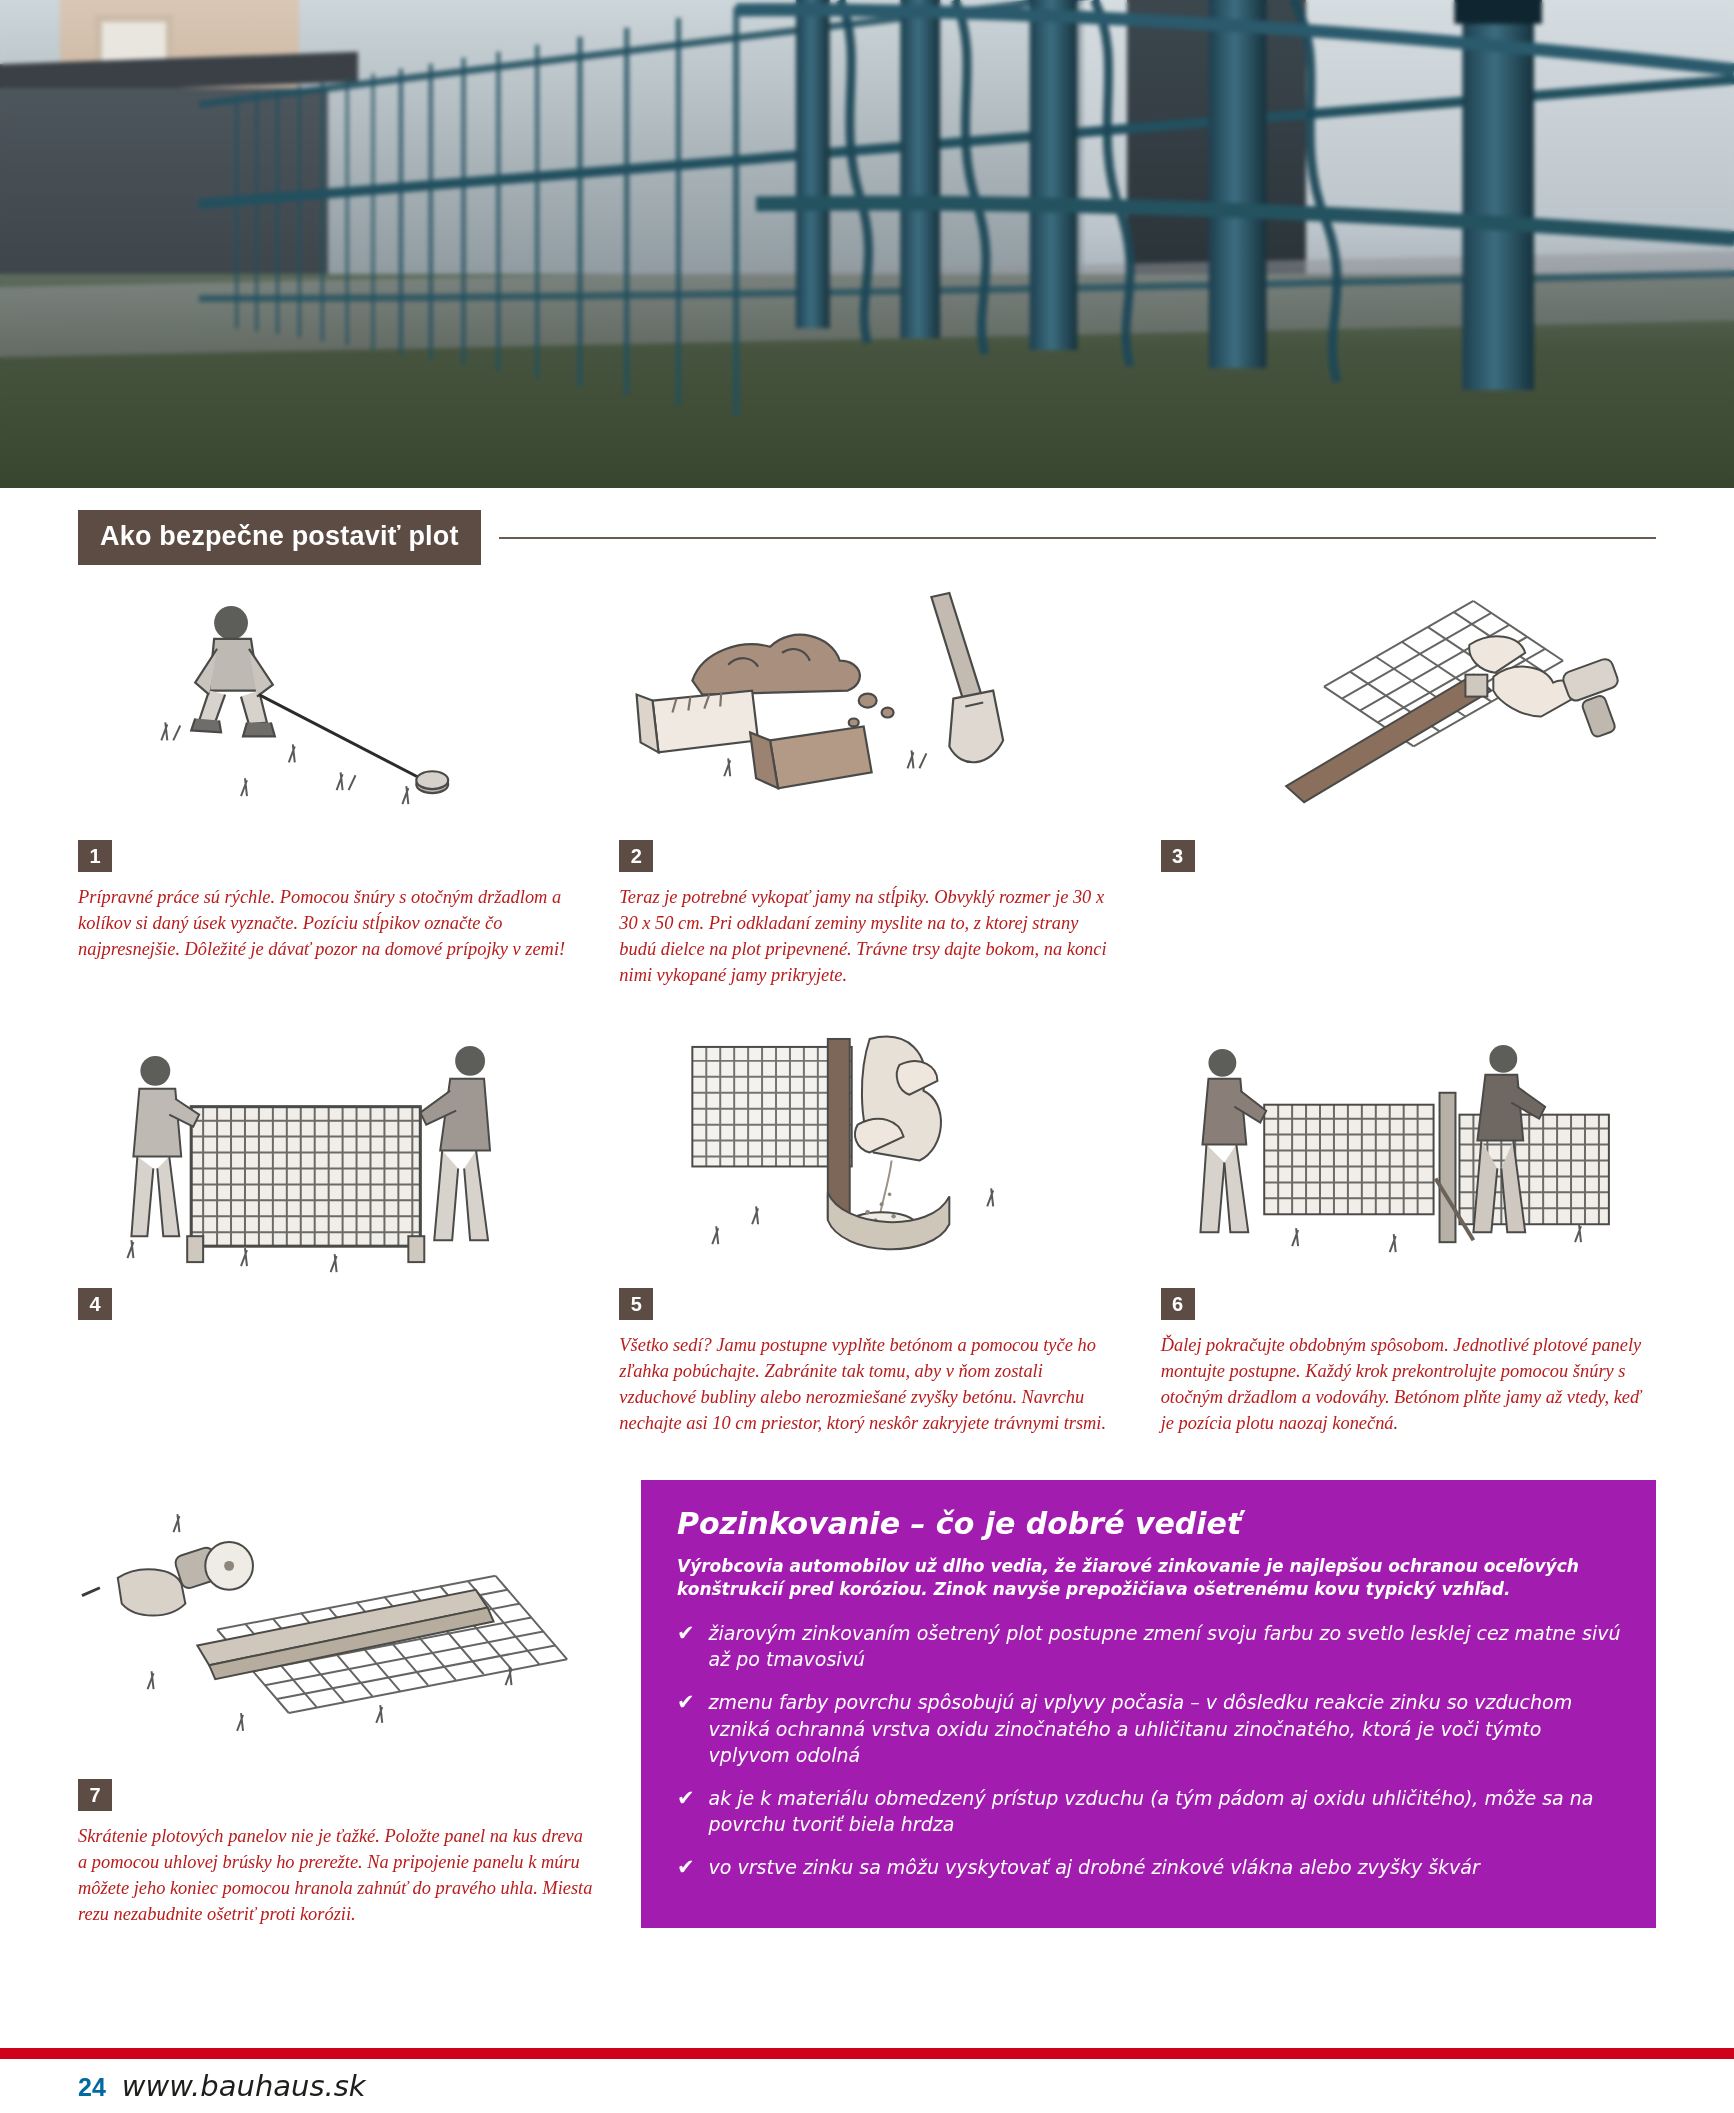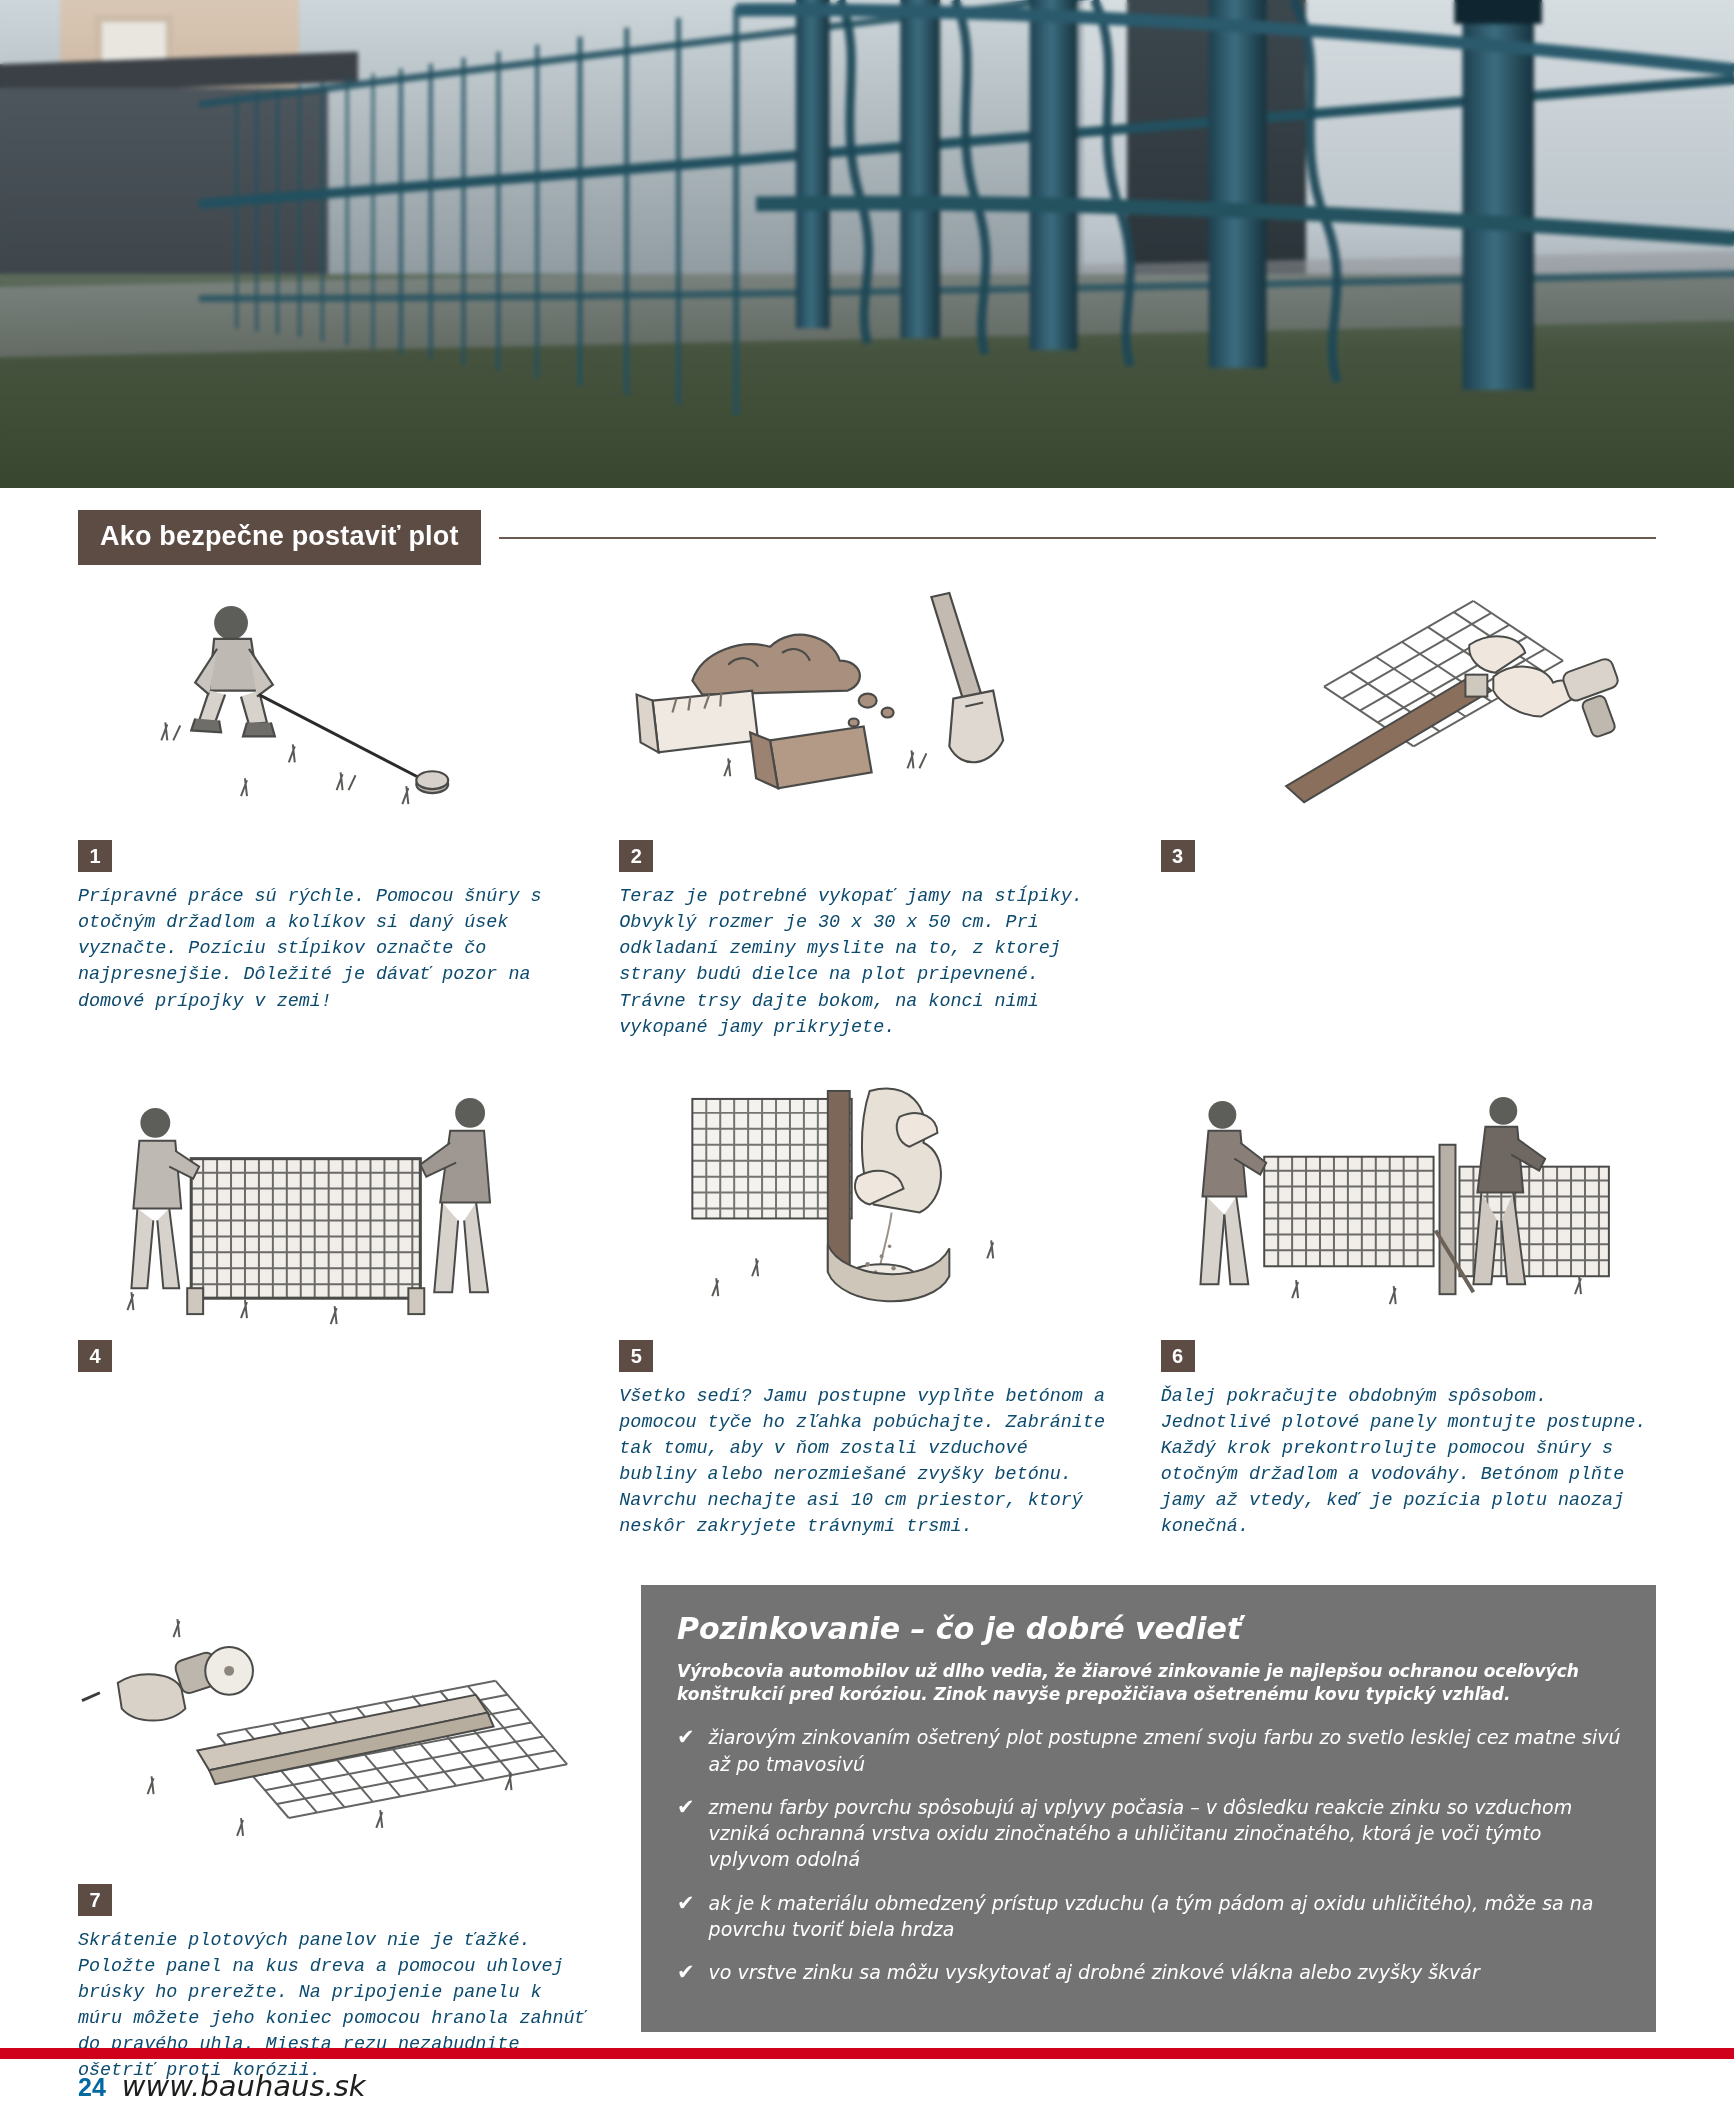--- a/index.html
+++ b/index.html
@@ -133,43 +133,43 @@
     background: #5c4c44;
     color: #fff;
     font-size: 20px;
     font-weight: bold;
     width: 34px; height: 32px;
     line-height: 32px;
     text-align: center;
     margin-bottom: 12px;
   }
   .step-text {
-    font-family: Liberation Mono, monospace;
+    font-family: Liberation Serif, serif;
     font-style: italic;
     font-size: 18.4px;
     line-height: 1.42;
-    color: #0c4a6e;
+    color: #b91c1c;
   }
 
   .steps-row.second { margin-top: 40px; }
   .steps-row.second .step-art { height: 259px; }
 
   
   .bottom {
     display: flex;
     gap: 46px;
     margin-top: 44px;
     align-items: flex-start;
   }
   .bottom-left { width: 517px; flex: 0 0 517px; }
   .bottom-left .step-art { height: 299px; }
 
   .panel {
     flex: 1;
-    background: #737373;
+    background: #a21caf;
     color: #ffffff;
     padding: 26px 32px 30px 36px;
   }
   .panel h2 {
     margin: 0 0 14px 0;
     font-size: 30px;
     font-weight: bold;
     font-style: italic;
     font-family: "DejaVu Sans", sans-serif;
   }

